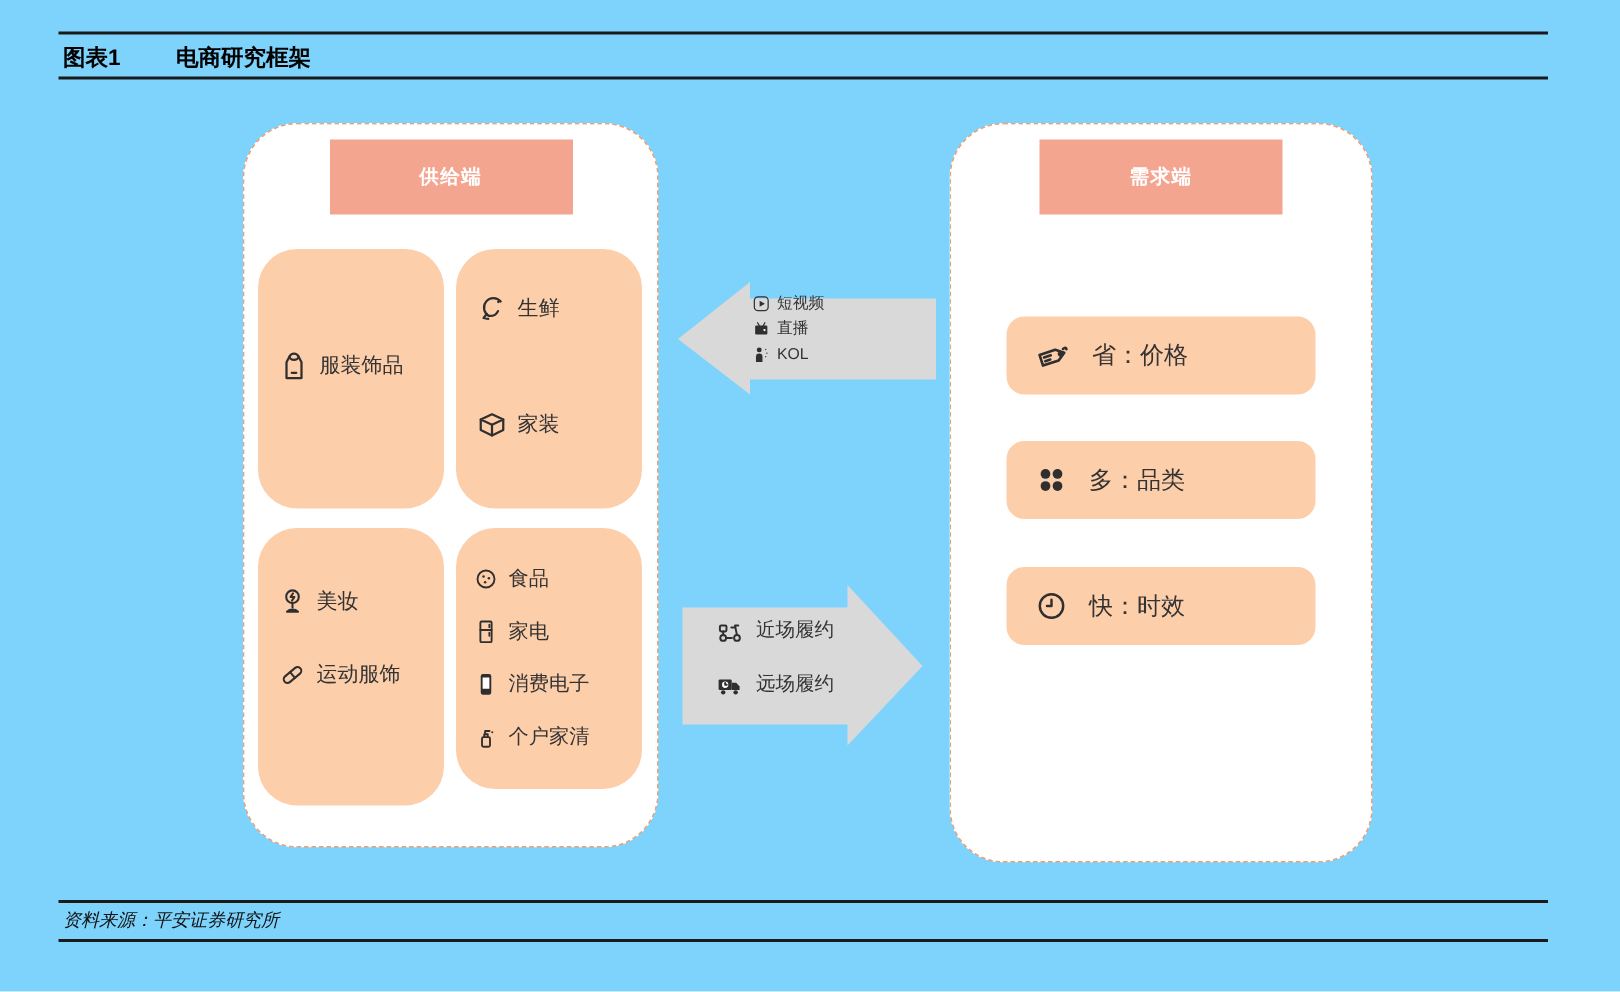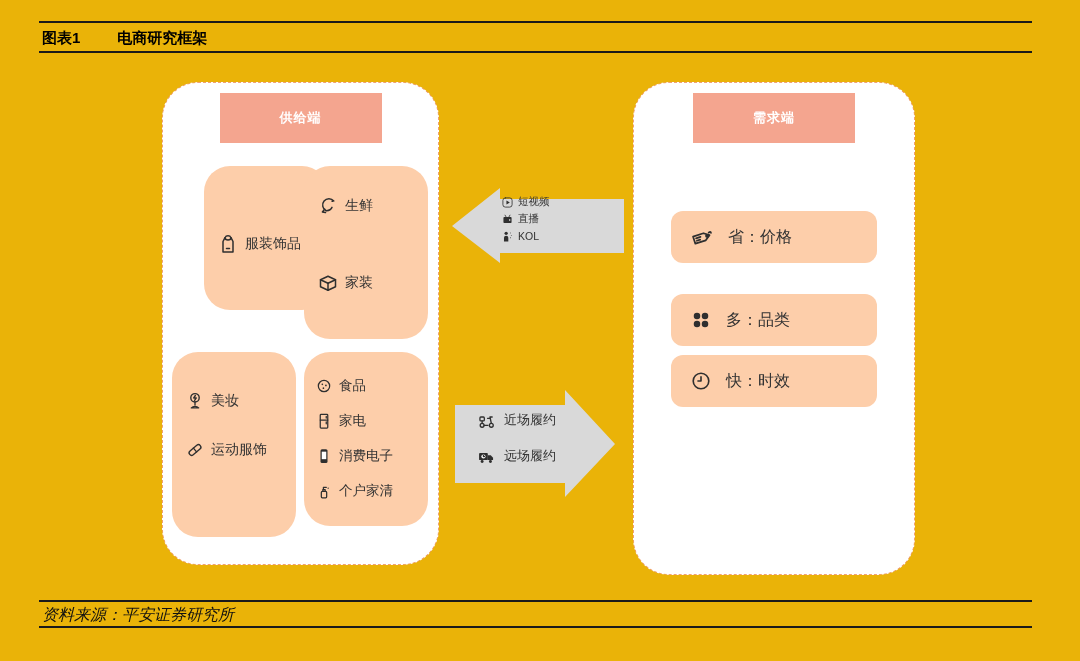--- a/index.html
+++ b/index.html
@@ -1,45 +1,45 @@
 <!DOCTYPE html>
 <html><head>
 <meta charset="utf-8">
 <style>
   html,body{margin:0;padding:0;background:#fff;}
-  .canvas{position:relative;width:1080px;height:661px;background:#eab308;
+  .canvas{position:relative;width:1080px;height:661px;background:#7dd3fc;
           font-family:"Liberation Sans","DejaVu Sans",sans-serif;overflow:hidden;}
   .rule{position:absolute;left:39px;width:993px;height:2px;background:#1a1a1a;}
   .figure-caption{position:absolute;left:42px;top:29px;font-size:15px;font-weight:700;color:#000;}
   .figure-caption .title{margin-left:37px;}
-  .source-line{position:absolute;left:42px;top:605px;font-size:16px;font-style:italic;
+  .source-line{position:absolute;left:42px;top:605px;font-size:12px;font-style:italic;
                font-family:"DejaVu Serif","Liberation Serif",serif;color:#111;}
 
   .panel{position:absolute;border:1.5px dashed #F0A173;border-radius:36px;background:#fff;}
   .panel.supply{left:162px;top:82px;width:275px;height:481px;}
   .panel.demand{left:633px;top:82px;width:280px;height:491px;}
   .panel-header{position:absolute;left:50%;transform:translateX(-50%);top:10px;width:162px;height:50px;
                 background:#F4A58F;color:#fff;font-size:13px;font-weight:700;
                 display:flex;align-items:center;justify-content:center;letter-spacing:1px;}
 
   .supply-box{position:absolute;width:124px;background:#FDCEAA;border-radius:26px;
               display:flex;flex-direction:column;box-sizing:border-box;}
-  .sbox-a{left:9px;top:83px;height:144px;padding:66px 0 0 12px;margin-left:32px;}
+  .sbox-a{left:9px;top:83px;height:173px;padding:66px 0 0 12px;}
   .sbox-b{left:141px;top:83px;height:173px;padding:28px 0 0 12px;gap:53px;}
   .sbox-c{left:9px;top:269px;height:185px;padding:37px 0 0 12px;gap:25px;}
   .sbox-d{left:141px;top:269px;height:174px;padding:22px 0 0 10px;gap:11px;}
   .item-row{display:flex;align-items:center;gap:5px;height:24px;color:#333;}
   .item-row .lbl{font-size:14px;white-space:nowrap;}
   .sbox-d .item-row .lbl{font-size:13.5px;text-align:right;}
   .item-row svg{flex:0 0 auto;}
 
   .demand-pill{position:absolute;left:37px;width:206px;height:52px;background:#FDCEAA;border-radius:12px;
                display:flex;align-items:center;gap:12px;padding-left:17px;box-sizing:border-box;color:#333;}
   .demand-pill .lbl{font-size:16px;}
-  .dpill-1{top:128px;} .dpill-2{top:211px;} .dpill-3{top:272px;} .dpill-4{top:361px;}
+  .dpill-1{top:128px;} .dpill-2{top:211px;} .dpill-3{top:295px;} .dpill-4{top:361px;}
 
   .arrow-overlay{position:absolute;left:0;top:0;width:1080px;height:661px;pointer-events:none;}
   .arrow-labels{position:absolute;display:flex;flex-direction:column;color:#1d1d1d;}
   .arrow-labels.content{left:501px;top:194px;gap:1px;}
   .arrow-labels.content .item-row{height:16px;gap:4px;}
   .arrow-labels.content .lbl{font-size:10.5px;}
   .arrow-labels.fulfillment{left:476px;top:409px;gap:14px;}
   .arrow-labels.fulfillment .item-row{height:22px;gap:7px;}
   .arrow-labels.fulfillment .lbl{font-size:13px;}
 

